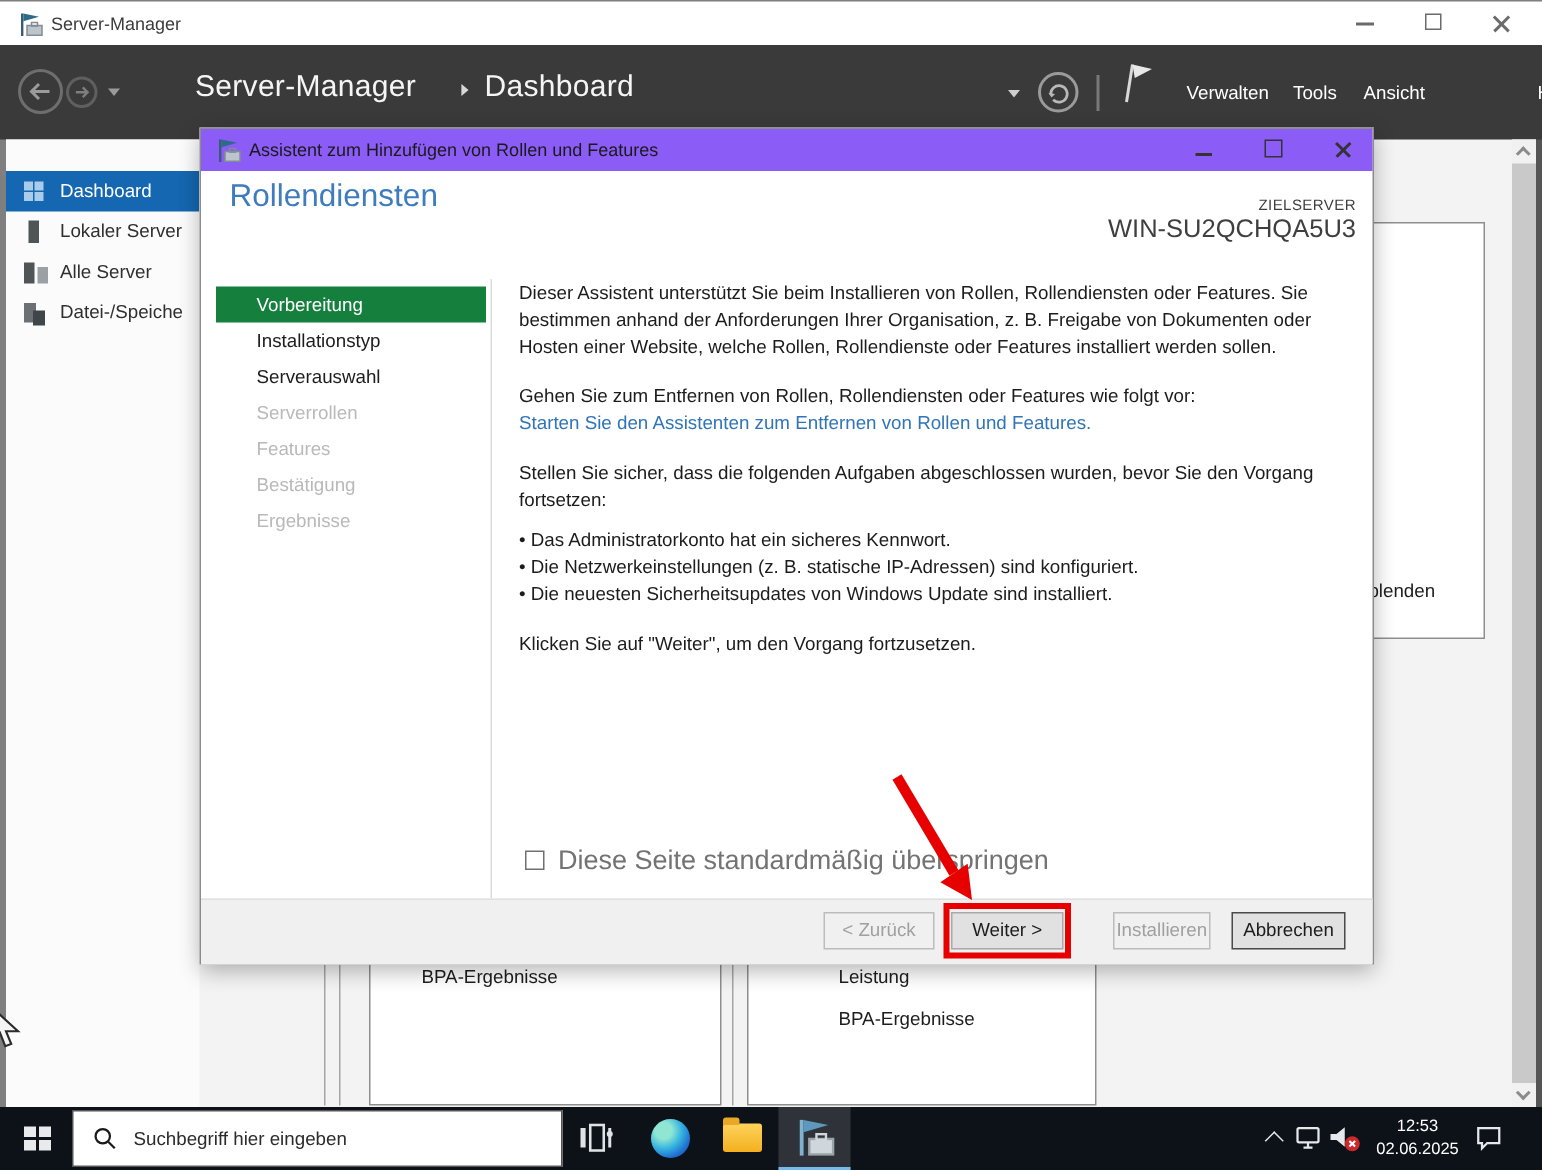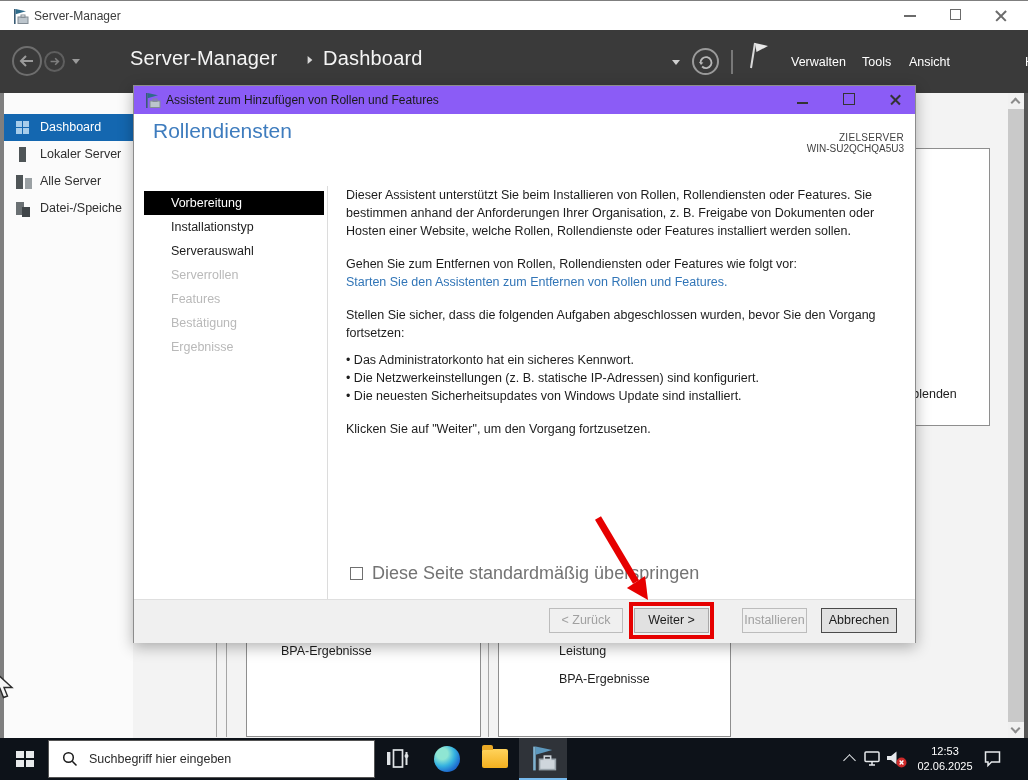--- a/index.html
+++ b/index.html
@@ -62,24 +62,24 @@
   .dlg-btn{top:4px;width:28px;height:20px;}
   .dlg-min{left:0;top:12px;width:11px;height:1.6px;background:#333;}
   .dlg-max{left:0;top:3px;width:10px;height:10px;border:1px solid #333;}
   .dlg-x{left:0;top:3px;width:13px;height:13px;}
   .dlg-x::before,.dlg-x::after{content:"";position:absolute;left:0;top:6px;width:13px;height:1.5px;background:#333;}
   .dlg-x::before{transform:rotate(45deg);} .dlg-x::after{transform:rotate(-45deg);}
 
   .dlg-heading{left:19px;top:33px;font-size:21px;font-weight:300;color:#3e7cbe;}
   .dlg-target{right:11px;top:46px;text-align:right;color:#3f3f3f;}
   .dlg-target .l1{font-size:10px;letter-spacing:.3px;}
-  .dlg-target .l2{font-size:10px;}
+  .dlg-target .l2{font-size:17px;}
 
   .step{left:10px;width:180px;height:24px;line-height:24px;padding-left:27px;font-size:12.5px;color:#1d1d1d;box-sizing:border-box;}
-  .step.active{background:#000000;color:#fff;}
+  .step.active{background:#15803d;color:#fff;}
   .step.disabled{color:#b9b9b9;}
   .nav-divider{left:193px;top:100px;width:1px;height:413px;background:#dcdcdc;}
 
   .dlg-content{left:212px;top:100px;width:563px;font-size:12.5px;line-height:18px;color:#1c1c1c;}
   .dlg-content p{margin:0 0 15px 0;}
   .dlg-content p.tight{margin-bottom:0;}
   .dlg-content a{color:#3175b7;text-decoration:none;cursor:pointer;}
   .dlg-content ul{list-style:none;margin:9px 0 15px 0;padding:0;}
   .dlg-content li{line-height:18px;}
   .dlg-content li::before{content:"• ";}

